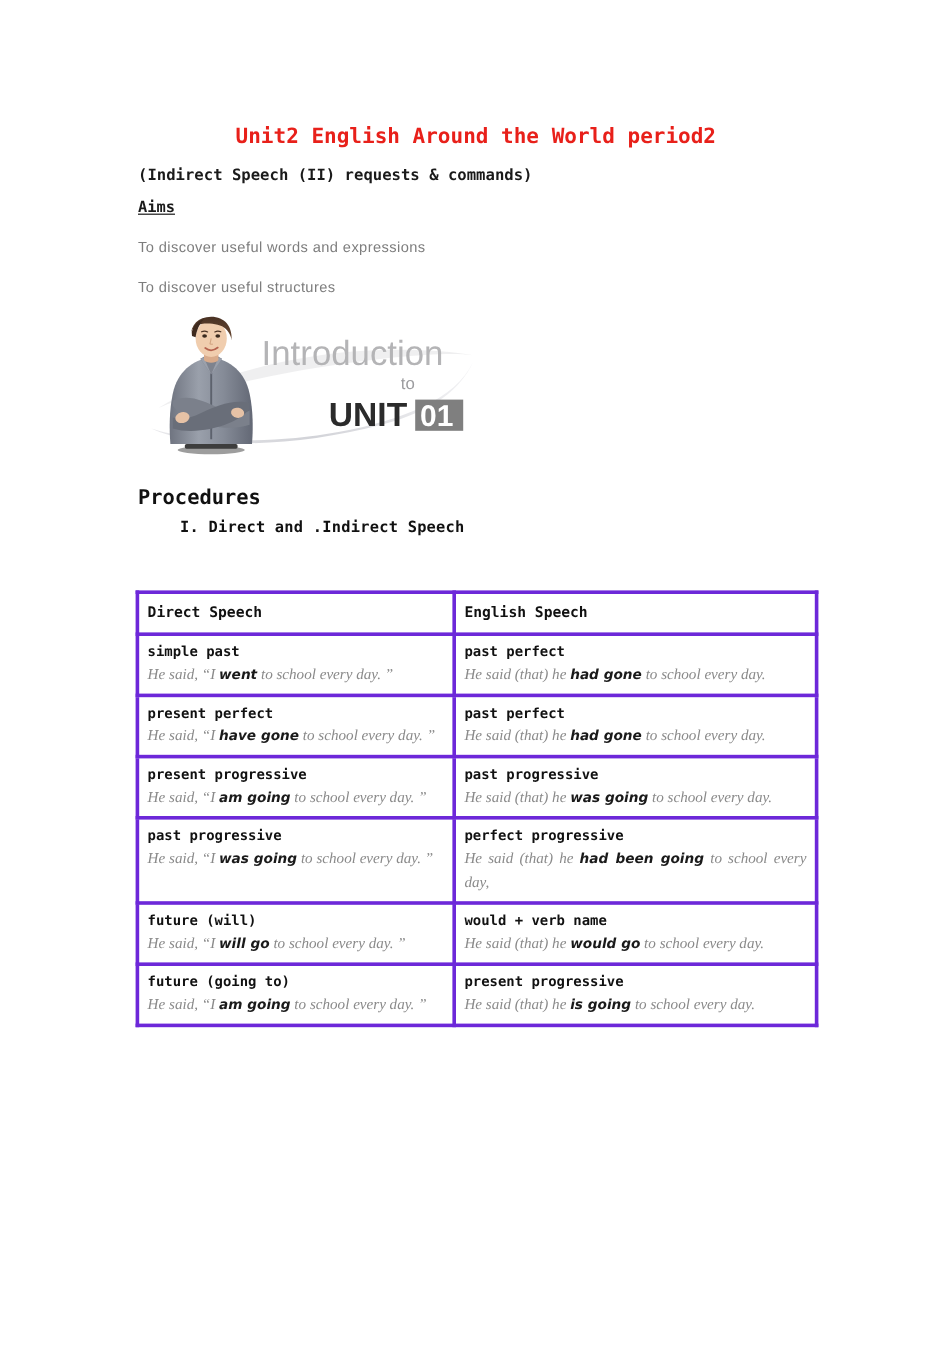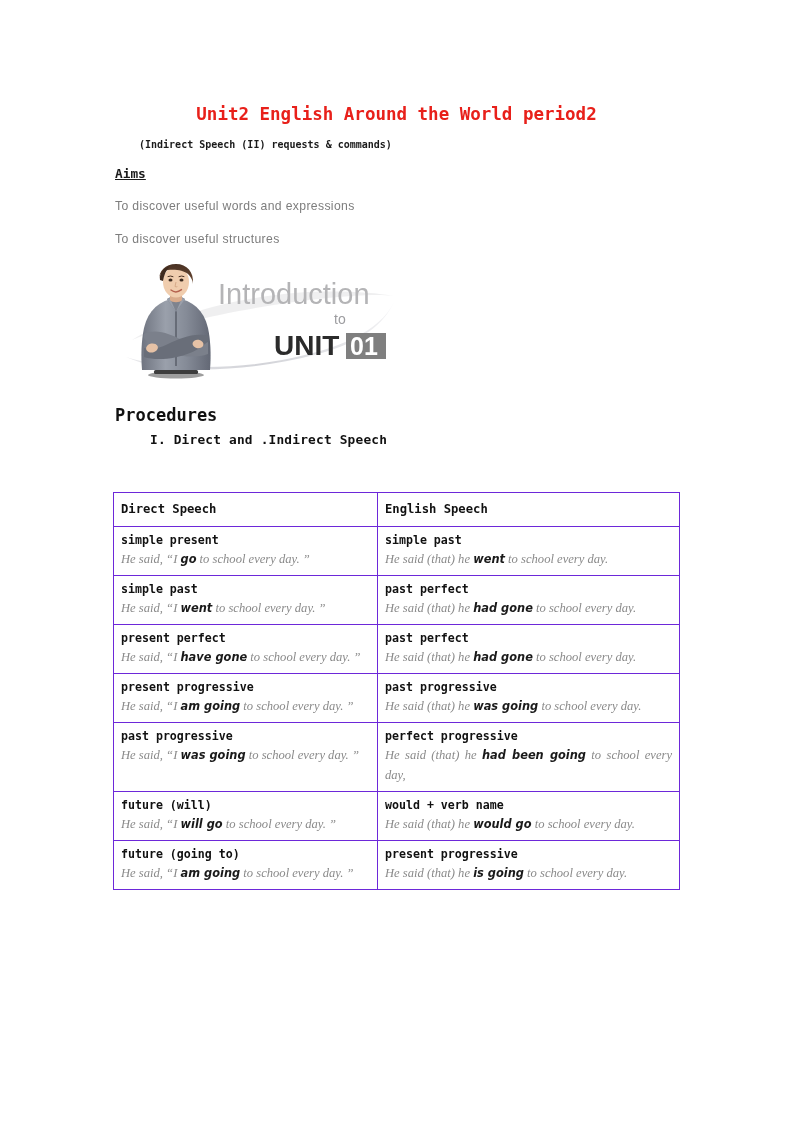--- a/index.html
+++ b/index.html
@@ -38,23 +38,22 @@
   }
 
   
   .subtitle {
     position: absolute;
     left: 115px;
     top: 139px;
     color: #1a1a1a;
     font-family: "DejaVu Sans Mono", monospace;
     font-weight: bold;
-    font-size: 10px;
-    white-space: nowrap;
-    margin-left: 24px;
+    font-size: 13px;
+    white-space: nowrap;
   }
   .aims-heading {
     position: absolute;
     left: 115px;
     top: 166px;
     color: #1a1a1a;
     font-family: "DejaVu Sans Mono", monospace;
     font-weight: bold;
     font-size: 12.8px;
     text-decoration: underline;
@@ -108,21 +107,21 @@
   
   .speech-table {
     position: absolute;
     left: 113px;
     top: 492px;
     width: 566px;
     border-collapse: collapse;
     table-layout: fixed;
   }
   .speech-table td {
-    border: 1px solid #6d28d9;
+    border: 3px solid #6d28d9;
     vertical-align: top;
     padding: 5px 7px 6px 7px;
   }
   .speech-table col.c1 { width: 264px; }
   .speech-table col.c2 { width: 302px; }
 
   .cell-label {
     display: block;
     color: #111111;
     font-family: "DejaVu Sans Mono", monospace;
@@ -250,30 +249,20 @@
     <tbody>
       <tr class="head-row">
         <td>
           <span class="head-cell">Direct Speech</span>
         </td>
         <td>
           <span class="head-cell">English Speech</span>
         </td>
       </tr>
 
-      <tr>
-        <td>
-          <span class="cell-label">simple present</span>
-          <span class="cell-example"><span>He said, “I </span><b>go</b><span> to school every day. ”</span></span>
-        </td>
-        <td>
-          <span class="cell-label">simple past</span>
-          <span class="cell-example"><span>He said (that) he </span><b>went</b><span> to school every day.</span></span>
-        </td>
-      </tr>
 
       <tr>
         <td>
           <span class="cell-label">simple past</span>
           <span class="cell-example"><span>He said, “I </span><b>went</b><span> to school every day. ”</span></span>
         </td>
         <td>
           <span class="cell-label">past perfect</span>
           <span class="cell-example"><span>He said (that) he </span><b>had gone</b><span> to school every day.</span></span>
         </td>

